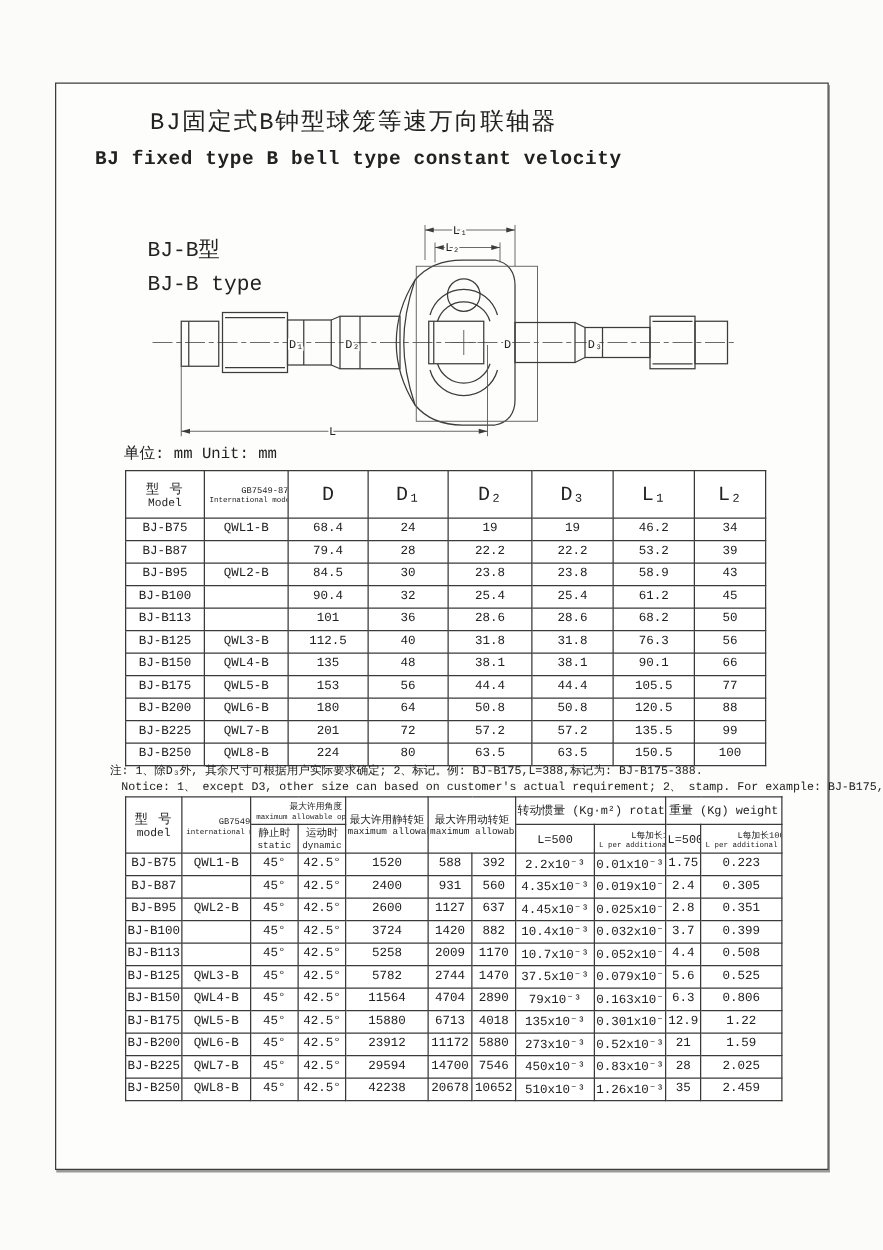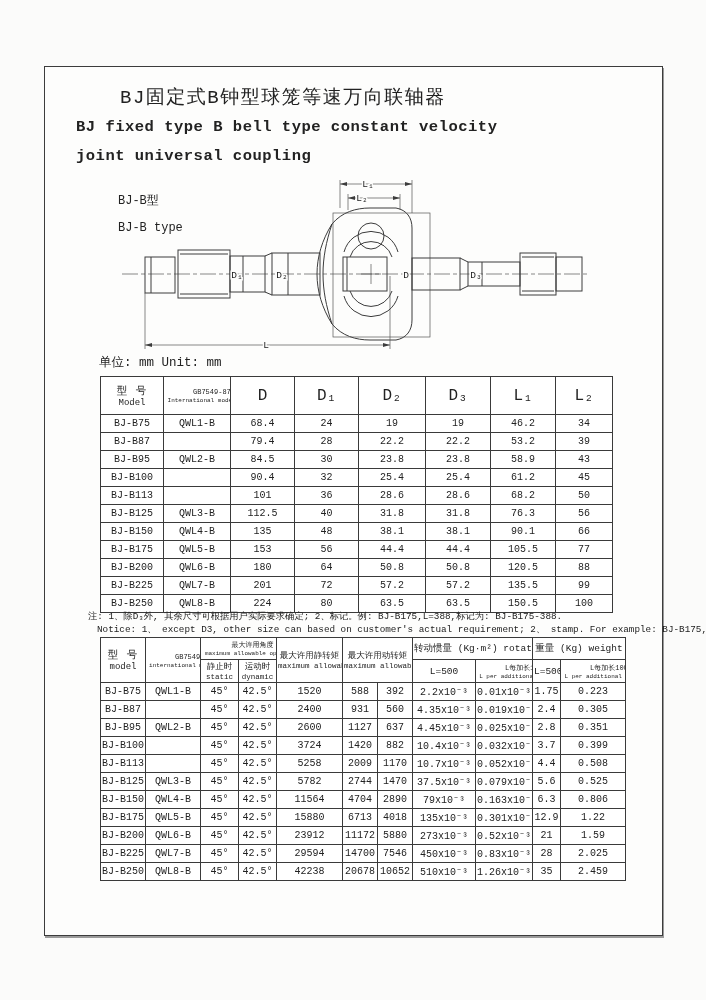--- a/index.html
+++ b/index.html
@@ -8,21 +8,21 @@
     font-family:"Liberation Mono","DejaVu Sans Mono",monospace;color:#222;
     -webkit-font-smoothing:antialiased;
   }
   .frame{
     position:absolute;left:44px;top:66px;width:617px;height:868px;
     border:1.5px solid #3c3c3c;box-shadow:1px 2px 0 #9a9a9a;background:#fdfdfc;
   }
   .title-block{position:absolute;left:76px;top:84px;line-height:29px;white-space:nowrap;}
   .title-zh{font-size:19px;letter-spacing:1.5px;margin-left:44px;}
   .title-en{font-size:15.5px;letter-spacing:.5px;font-weight:bold;}
-  .type-label{position:absolute;left:118px;top:188px;line-height:27px;font-size:12px;white-space:nowrap;}
+  .type-label{position:absolute;left:118px;top:188px;line-height:27px;font-size:17px;white-space:nowrap;}
   .drawing{position:absolute;left:110px;top:172px;}
   .drawing line,.drawing rect,.drawing path,.drawing circle,.drawing polyline{
     stroke:#3c3c3c;fill:none;stroke-width:1;
   }
   .drawing .thin{stroke-width:0.7;stroke:#555;}
   .drawing .arrow{fill:#3c3c3c;stroke:none;}
   .drawing text{
     font-family:"Liberation Mono","DejaVu Sans Mono",monospace;font-size:9.5px;fill:#222;
     stroke:#fdfdfc;stroke-width:3px;paint-order:stroke;text-anchor:middle;
   }
@@ -48,21 +48,20 @@
   .notes .en-line{padding-left:9px;font-size:9.3px;}
 </style>
 </head>
 <body>
 
 <div class="frame"></div>
 
 <div class="title-block">
   <div class="title-zh">BJ固定式B钟型球笼等速万向联轴器</div>
   <div class="title-en">BJ fixed type B bell type constant velocity</div>
-  <div class="title-en">joint universal coupling</div>
 </div>
 
 <div class="type-label">
   <div>BJ-B型</div>
   <div>BJ-B type</div>
 </div>
 
 <svg class="drawing" width="490" height="185" viewBox="0 0 490 185">
 
   <line x1="12" y1="102" x2="480" y2="102" stroke-dasharray="16 3 4 3" class="thin"></line>

